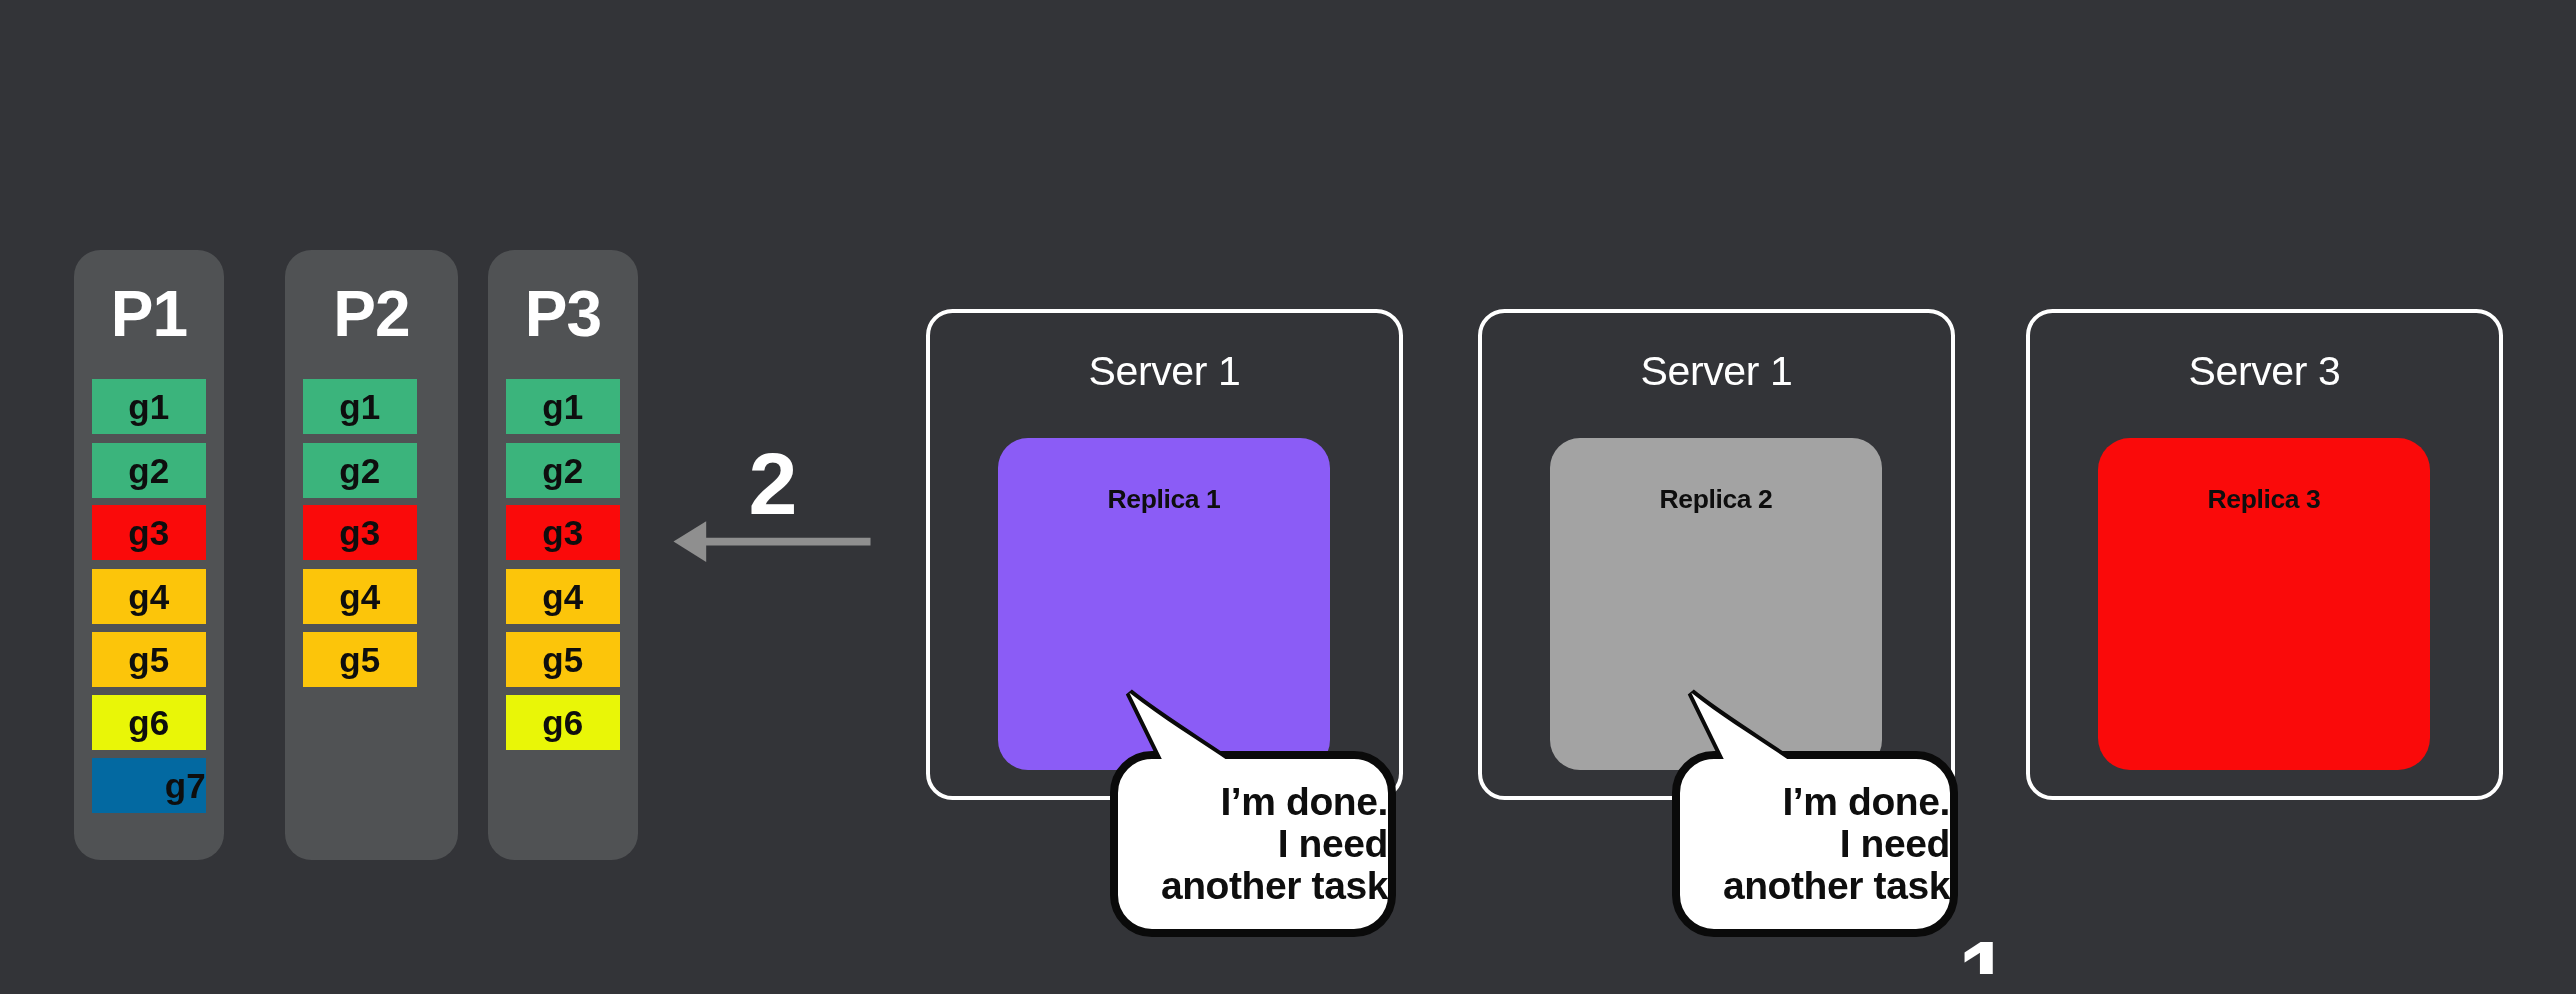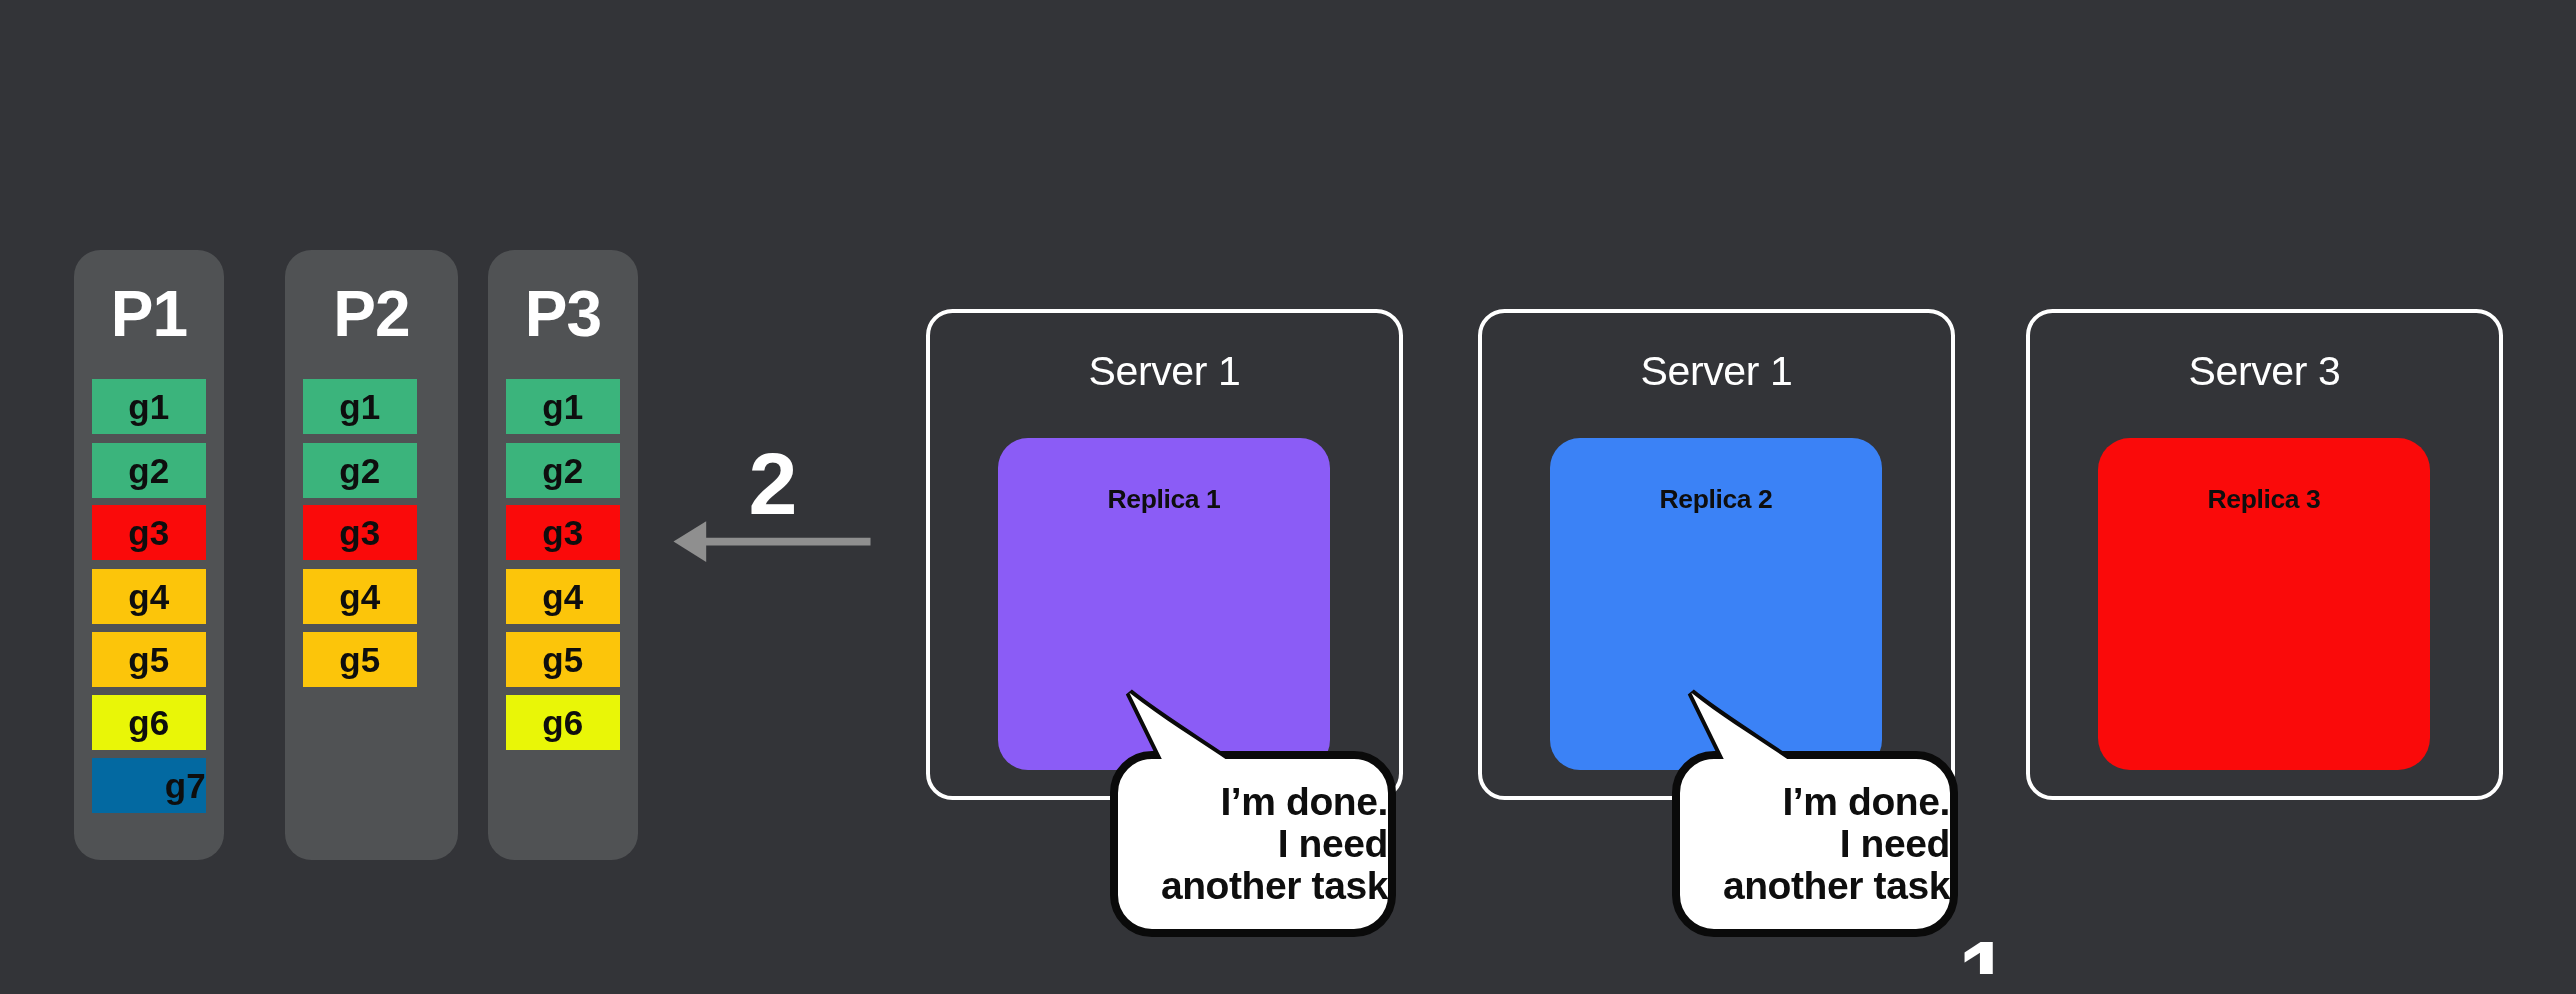--- a/index.html
+++ b/index.html
@@ -172,21 +172,21 @@
 
   <div id="servers">
       <div class="server" style="left: 926px;">
         <div class="server-title">Server 1</div>
         <div class="replica" style="background: #8b5cf6;">
           <div class="replica-label">Replica 1</div>
         </div>
       </div>
       <div class="server" style="left: 1478px;">
         <div class="server-title">Server 1</div>
-        <div class="replica" style="background: #3b82f6;">
+        <div class="replica" style="background: #a3a3a3;">
           <div class="replica-label">Replica 2</div>
         </div>
       </div>
       <div class="server" style="left: 2026px;">
         <div class="server-title">Server 3</div>
         <div class="replica" style="background: rgb(250, 10, 10); border-radius: 32px;">
           <div class="replica-label">Replica 3</div>
         </div>
       </div>
     </div>

